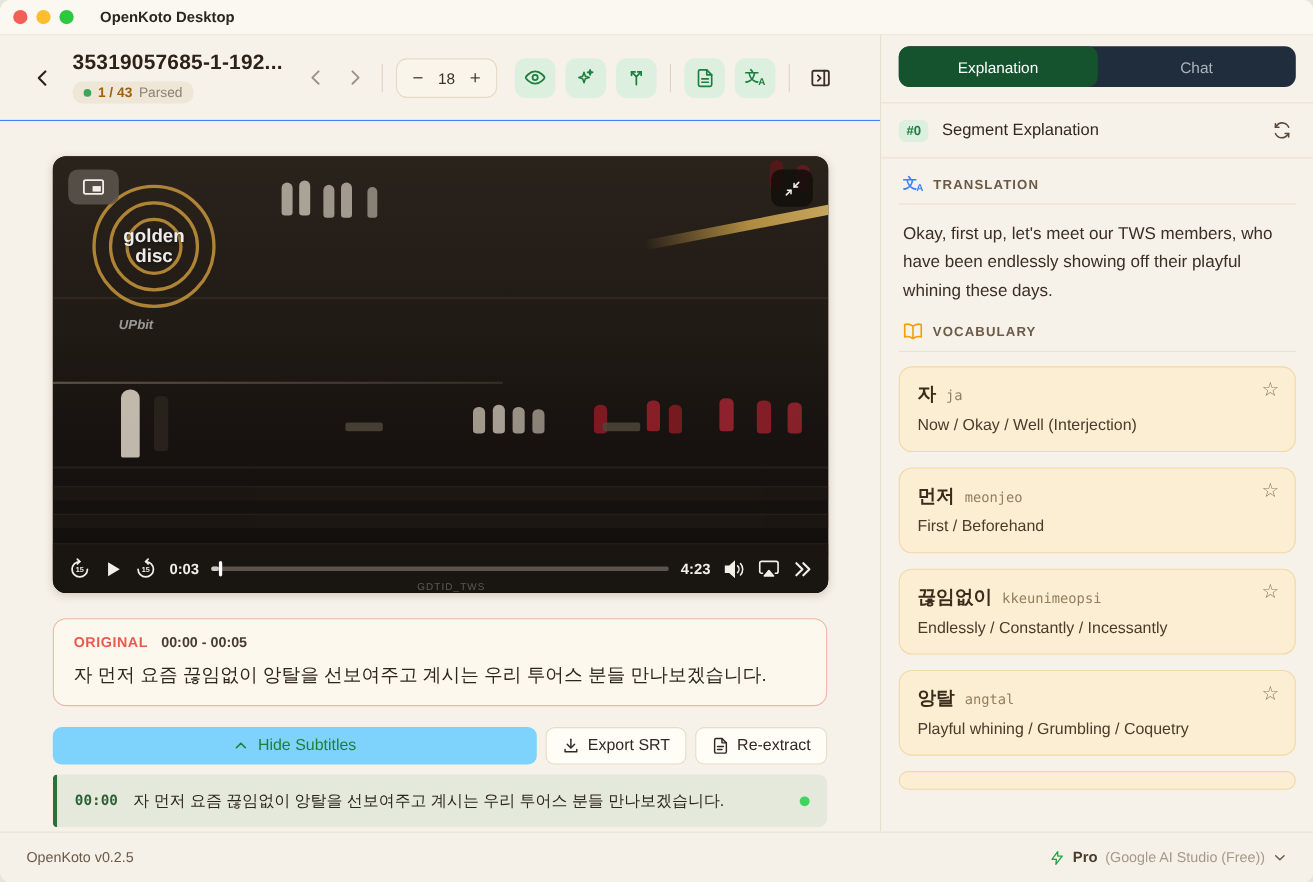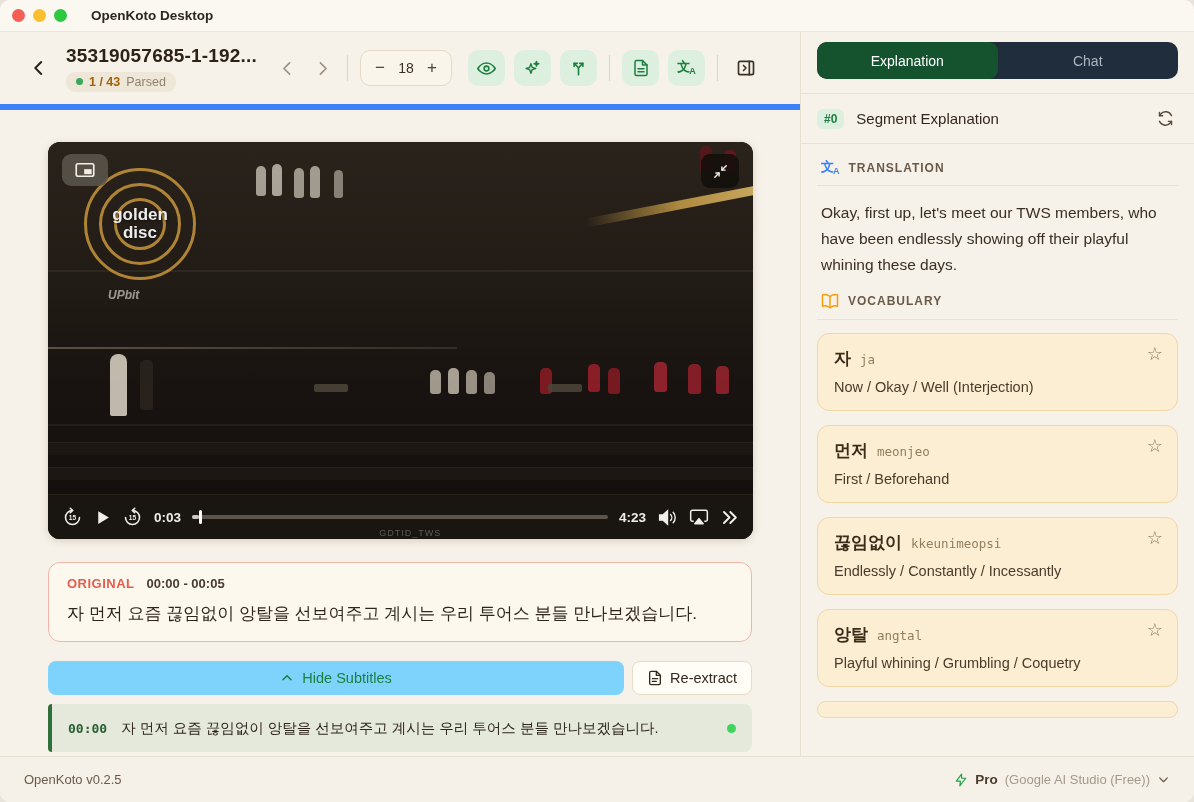--- a/index.html
+++ b/index.html
@@ -14,21 +14,21 @@
   .light { width:13px; height:13px; border-radius:50%; }
   .light.r { background:#f35f57; } .light.y { background:#fbbe2e; } .light.g { background:#2bc840; }
   .tb-title { font-weight:bold; font-size:13.5px; color:#2c2620; margin-left:8px; }
 
   
   .content { display:flex; min-height:0; }
   .main { width:801px; border-right:1px solid #e7dfcf; display:flex; flex-direction:column; min-height:0; }
   .rightpanel { flex:1; display:flex; flex-direction:column; overflow:hidden; }
 
   
-  .toolbar { height:78px; border-bottom:6px solid #3b82f6; display:flex; align-items:center; padding:0 20px 0 26px; flex-shrink:0; }
+  .toolbar { height:78px; border-bottom:1px solid #3b82f6; display:flex; align-items:center; padding:0 20px 0 26px; flex-shrink:0; }
   .icon-btn { background:none; border:none; cursor:pointer; display:flex; align-items:center; justify-content:center; padding:4px; }
   .title-block { margin-left:14px; display:flex; flex-direction:column; gap:5px; }
   .video-title { font-size:19px; font-weight:bold; color:#2c2218; letter-spacing:.2px; }
   .parse-badge { align-self:flex-start; display:flex; align-items:center; gap:6px; background:#eee6d6; border-radius:9px; padding:3px 10px; font-size:12.5px; }
   .parse-dot { width:7px; height:7px; border-radius:50%; background:#3aa85c; }
   .parse-count { color:#a16207; font-weight:bold; }
   .parse-status { color:#8d8274; }
   .nav-chev { margin-left:10px; }
   .sep { width:1px; height:26px; background:#ddd3c1; margin:0 12px; flex-shrink:0; }
   .stepper { display:flex; align-items:center; background:#faf5eb; border:1px solid #e5dac5; border-radius:10px; height:36px; padding:0 6px; }
@@ -334,20 +334,28 @@
 
         <div class="actions">
           <button class="hide-btn">
             <svg width="14" height="14" viewBox="0 0 24 24" fill="none" stroke="#1d7f3f" stroke-width="2.6" stroke-linecap="round" stroke-linejoin="round">
                 <polyline points="5 15 12 8 19 15"></polyline>
               </svg>
             <span>Hide Subtitles</span>
           </button>
           <button class="ghost-btn">
             <svg width="16" height="16" viewBox="0 0 24 24" fill="none" stroke="#32281f" stroke-width="2" stroke-linecap="round" stroke-linejoin="round">
+                <path d="M12 3 v11"></path>
+                <polyline points="7 10 12 15 17 10"></polyline>
+                <path d="M4 17 v3 h16 v-3"></path>
+              </svg>
+            <span>Export SRT</span>
+          </button>
+          <button class="ghost-btn">
+            <svg width="16" height="16" viewBox="0 0 24 24" fill="none" stroke="#32281f" stroke-width="2" stroke-linecap="round" stroke-linejoin="round">
                 <path d="M14 2 H6 a2 2 0 0 0 -2 2 v16 a2 2 0 0 0 2 2 h12 a2 2 0 0 0 2 -2 V8 Z"></path>
                 <polyline points="14 2 14 8 20 8"></polyline>
                 <line x1="8" y1="13" x2="16" y2="13"></line>
                 <line x1="8" y1="17" x2="14" y2="17"></line>
               </svg>
             <span>Re-extract</span>
           </button>
         </div>
 
         <div class="sub-row">

